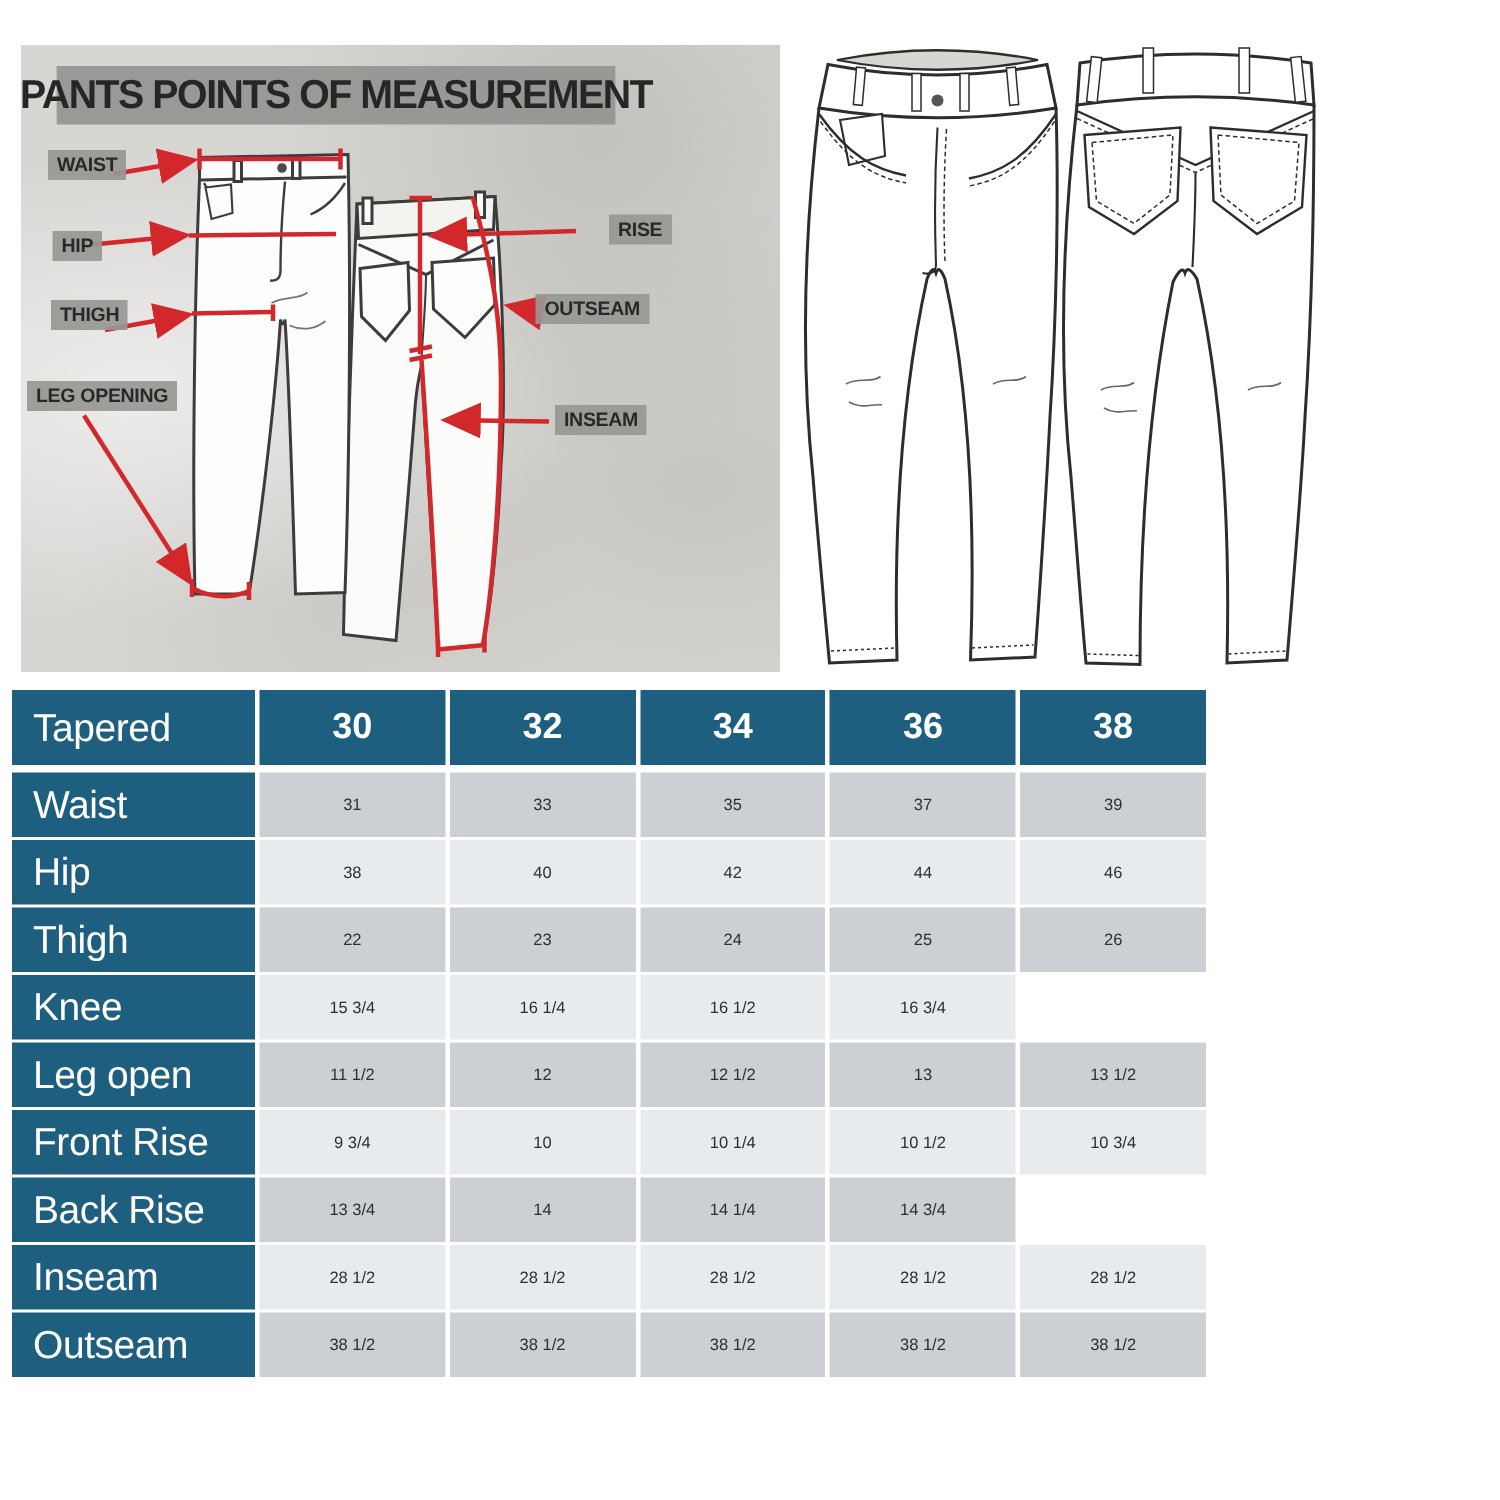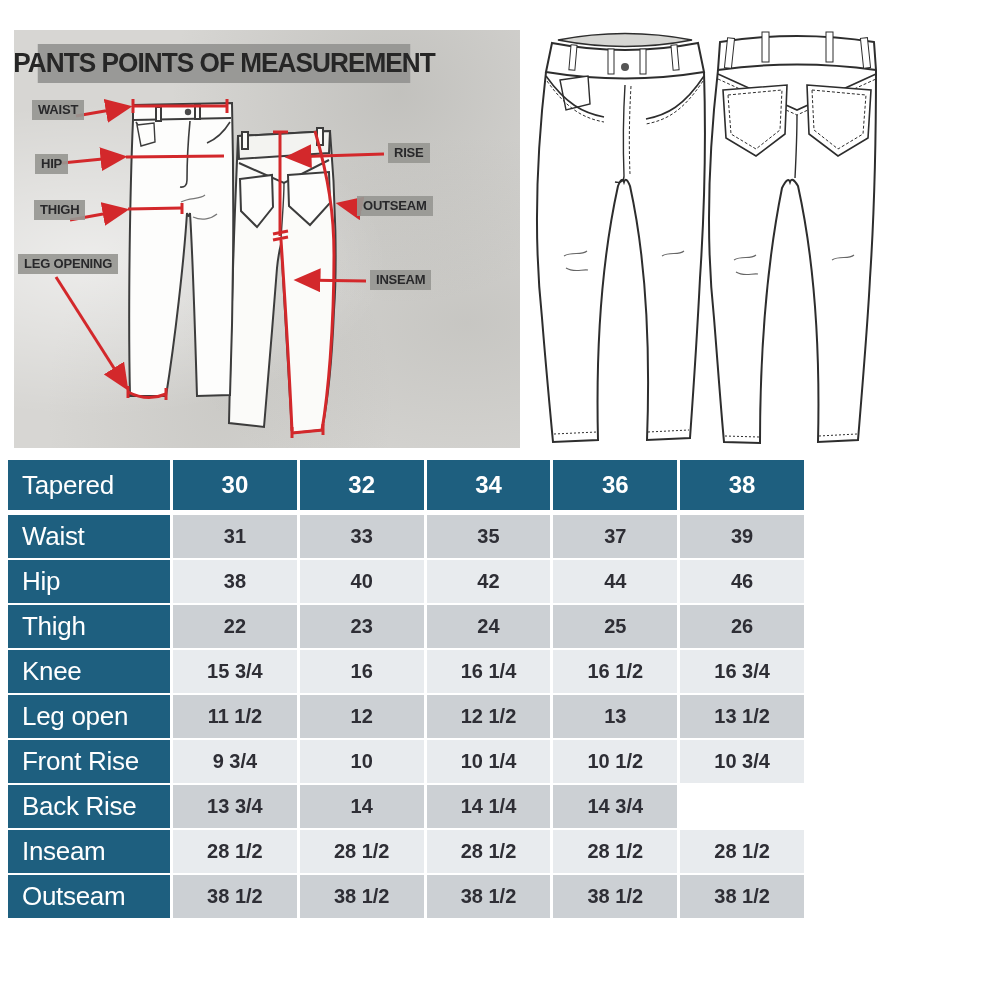--- a/index.html
+++ b/index.html
@@ -31,21 +31,21 @@
   .size-table{position:absolute;left:8px;top:460px;width:796px;}
   .t-row{display:grid;grid-template-columns:162px repeat(5,1fr);column-gap:3px;}
   .t-head{height:50px;margin-bottom:5px;}
   .t-body .t-row{height:43px;margin-bottom:2px;}
   .label-cell{background:#1e5f7f;color:#fff;display:flex;align-items:center;
        padding-left:14px;font-size:26px;font-weight:400;letter-spacing:-0.3px;}
   .t-head .label-cell{font-size:26px;}
   .size-cell{background:#1e5f7f;color:#fff;display:flex;align-items:center;
        justify-content:center;font-size:24px;font-weight:700;}
   .val-cell{display:flex;align-items:center;justify-content:center;
-       font-size:20px;font-weight:700;color:#2e2e35;}
+       font-size:11px;font-weight:400;color:#2e2e35;}
   .t-body .t-row:nth-child(odd) .val-cell{background:#ccd0d4;}
   .t-body .t-row:nth-child(even) .val-cell{background:#e8ebee;}
 </style>
 </head>
 <body>
 
 <div class="canvas">
 
   <section class="pom">
     <svg width="444" height="418" viewBox="0 0 444 418">
@@ -111,21 +111,21 @@
         <path d="M278,397 L278,408"></path>
           <path d="M309,394 L309,405"></path>
       </g>
     </svg>
 
     <div class="pom-title">PANTS POINTS OF MEASUREMENT</div>
     <div class="pom-label" style="left:18px;top:70px">WAIST</div>
     <div class="pom-label" style="left:21px;top:124px">HIP</div>
     <div class="pom-label" style="left:20px;top:170px">THIGH</div>
     <div class="pom-label" style="left:4px;top:224px">LEG OPENING</div>
-    <div class="pom-label" style="left:374px;top:113px">RISE</div>
+    <div class="pom-label" style="left:392px;top:113px">RISE</div>
     <div class="pom-label" style="left:343px;top:166px">OUTSEAM</div>
     <div class="pom-label" style="left:356px;top:240px">INSEAM</div>
   </section>
 
   <section class="flats">
     <svg width="464" height="432" viewBox="0 0 464 432">
 
       <g stroke="#2d2d2d" fill="#fff">
         <path d="M38,22 Q105,9 172,22 Q105,35 38,22 Z" fill="#d6d6d3" stroke-width="1.5"></path>
         <path d="M26,54 C16,140 14,225 22,300 C26,350 30,392 33,424 L78,422
@@ -208,21 +208,20 @@
         <div class="label-cell">Thigh</div>
         <div class="val-cell">22</div>
         <div class="val-cell">23</div>
         <div class="val-cell">24</div>
         <div class="val-cell">25</div>
         <div class="val-cell">26</div>
       </div>
       <div class="t-row">
         <div class="label-cell">Knee</div>
         <div class="val-cell">15 3/4</div>
-        <div class="val-cell">16</div>
         <div class="val-cell">16 1/4</div>
         <div class="val-cell">16 1/2</div>
         <div class="val-cell">16 3/4</div>
       </div>
       <div class="t-row">
         <div class="label-cell">Leg open</div>
         <div class="val-cell">11 1/2</div>
         <div class="val-cell">12</div>
         <div class="val-cell">12 1/2</div>
         <div class="val-cell">13</div>

